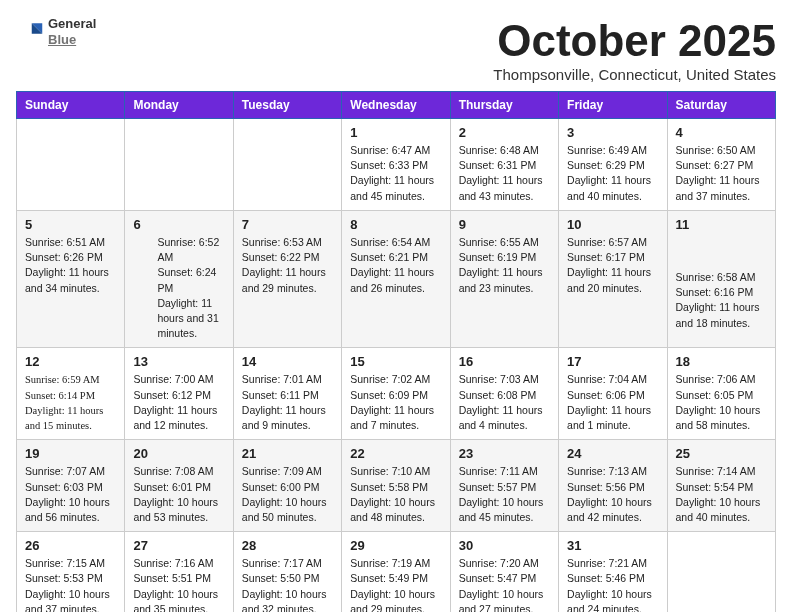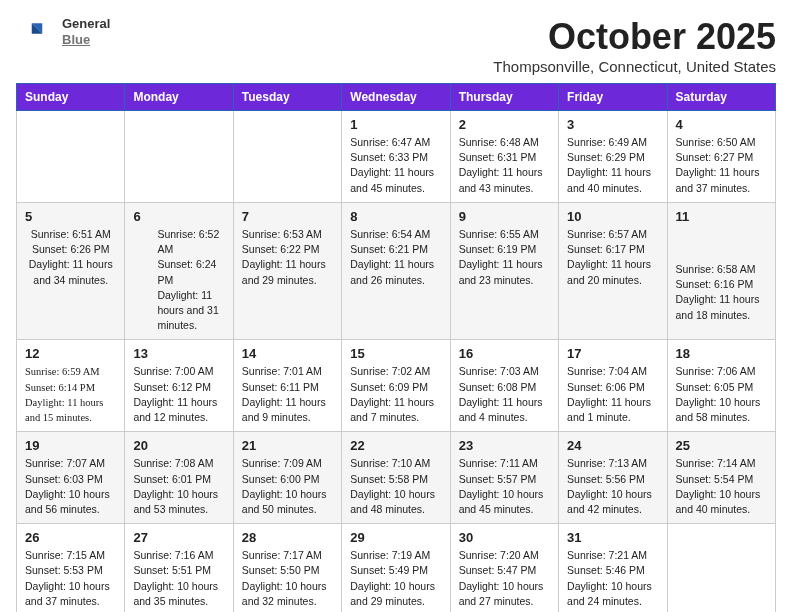--- a/index.html
+++ b/index.html
@@ -12,36 +12,36 @@
     }
     .header {
       display: flex;
       justify-content: space-between;
       align-items: flex-start;
       margin-bottom: 8px;
     }
     .logo {
       display: flex;
       align-items: center;
-      gap: 18px;
+      gap: 4px;
     }
     .logo-text {
       font-size: 13px;
       font-weight: bold;
       line-height: 1.2;
     }
     .logo-general { color: #333; }
     .logo-blue { color: #737373; text-decoration: underline; }
     .logo-icon {
       width: 28px;
       height: 28px;
     }
     .title-block { text-align: right; }
     .month-title {
-      font-size: 36px;
+      font-size: 44px;
       font-weight: bold;
       color: #222;
     }
     .subtitle {
       font-size: 15px;
       color: #333;
       text-align: center;
     }
     .calendar {
       width: 100%;
@@ -142,21 +142,21 @@
         <td>
           <span class="day-num">4</span>
           <div class="day-info" style="white-space: pre-line;">Sunrise: 6:50 AM
 Sunset: 6:27 PM
 Daylight: 11 hours and 37 minutes.</div>
         </td>
       </tr>
       <tr>
         <td>
           <span class="day-num">5</span>
-          <div class="day-info" style="white-space: pre-line; text-align: center;">Sunrise: 6:51 AM
+          <div class="day-info" style="white-space: pre-line;">Sunrise: 6:51 AM
 Sunset: 6:26 PM
 Daylight: 11 hours and 34 minutes.</div>
         </td>
         <td>
           <span class="day-num">6</span>
           <div class="day-info" style="white-space: pre-line; margin-left: 24px;">Sunrise: 6:52 AM
 Sunset: 6:24 PM
 Daylight: 11 hours and 31 minutes.</div>
         </td>
         <td>

